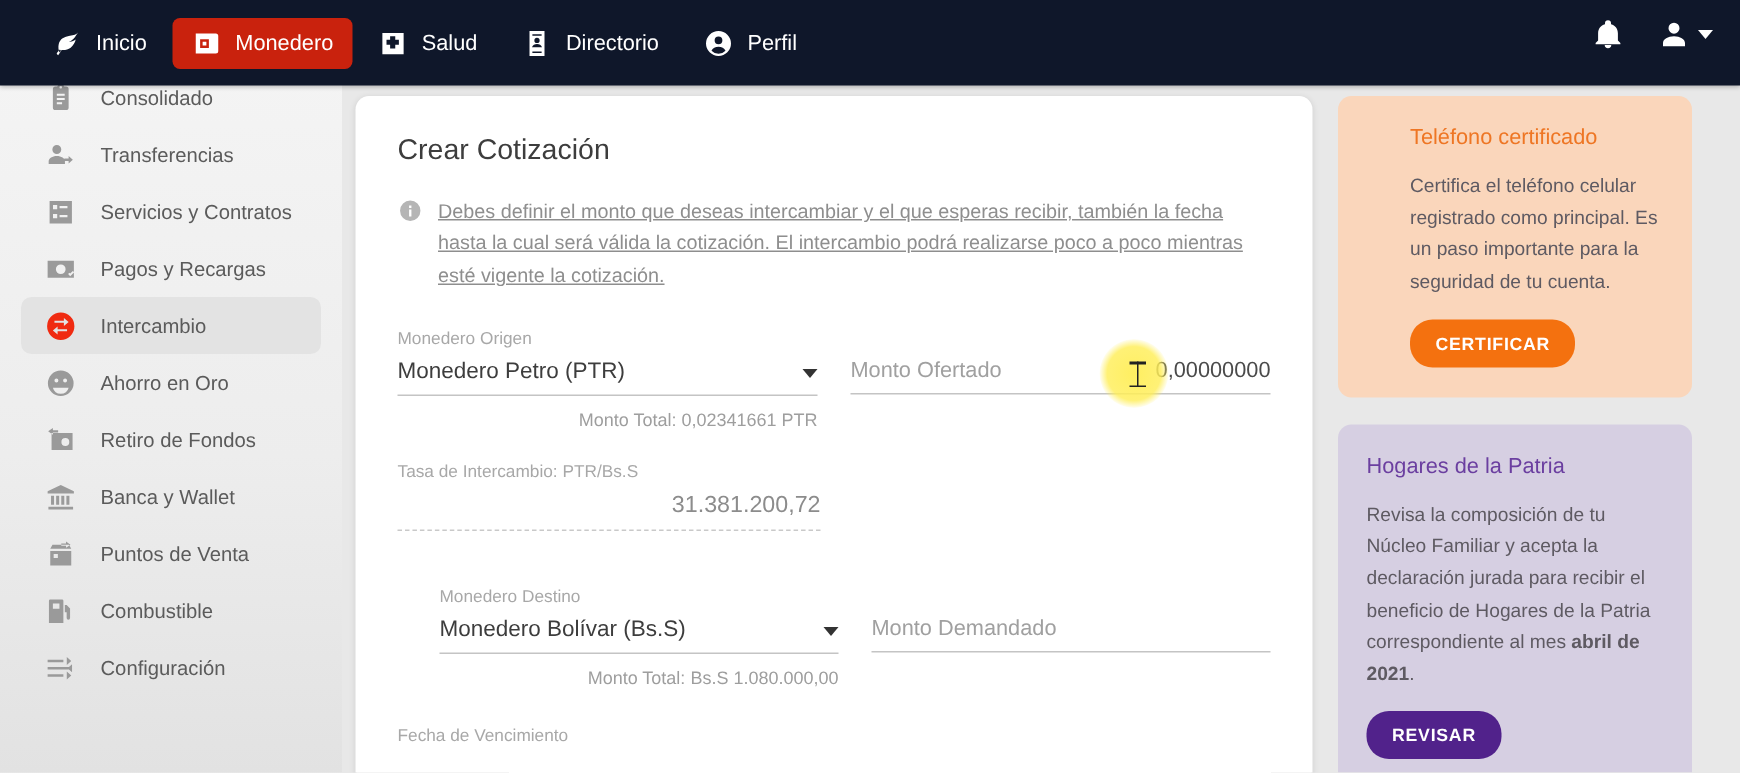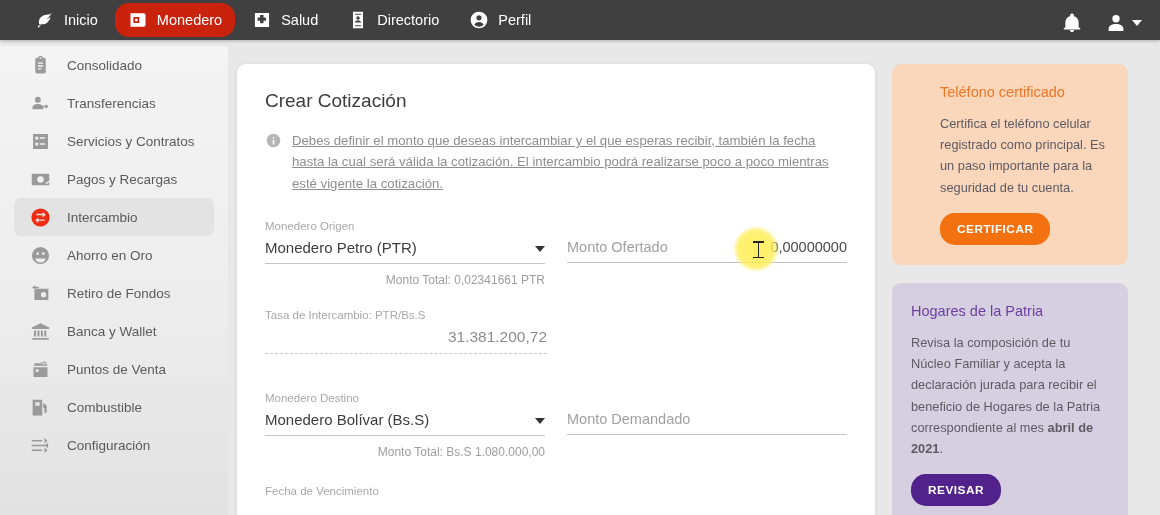--- a/index.html
+++ b/index.html
@@ -7,40 +7,40 @@
     width: 1160px; height: 515px;
     overflow: hidden;
     font-family: "Liberation Sans", sans-serif;
     background: #e8e8e8;
   }
   body { position: relative; }
 
   
   .topnav {
     position: absolute; top: 0; left: 0;
-    width: 1160px; height: 40px;
-    background: #404040;
+    width: 1160px; height: 57px;
+    background: #0f172a;
     display: flex; align-items: center;
     padding-left: 22px;
     box-shadow: 0 1px 3px rgba(0,0,0,0.25);
     z-index: 20;
   }
   .nav-item {
     display: flex; align-items: center;
     gap: 9px;
     height: 34px;
     padding: 0 13px;
     border-radius: 5px;
     color: #ffffff;
     font-size: 14.5px;
     cursor: pointer;
     white-space: nowrap;
     margin-right: 4px;
   }
-  .nav-item.active { background: #c9220d; border-radius: 14px; }
+  .nav-item.active { background: #c9220d; }
   .nav-icon { width: 20px; height: 20px; display:block; flex-shrink:0; }
   .nav-icon svg { display:block; width: 20px; height: 20px; fill: #fff; }
 
   .topnav-right {
     position: absolute; right: 18px; top: 0;
     height: 46px; display: flex; align-items: center; gap: 22px;
   }
   .tn-icon { width: 22px; height: 22px; cursor: pointer; }
   .tn-icon svg { display:block; width:22px; height:22px; fill:#fff; }
   .acct { display:flex; align-items:center; gap:5px; cursor:pointer; }
@@ -137,21 +137,21 @@
   }
 
   .rate-block { margin-top: 22px; width: 282px; }
   .rate-line {
     border-bottom: 1px dashed #c9c9c9;
     padding-bottom: 7px;
     text-align: right;
   }
   .rate-val { font-size: 15.5px; color: #8c8c8c; }
 
-  .row2 { margin-top: 38px; }
+  .row2 { margin-top: 38px; margin-left: 28px; }
   .bottom-label { margin-top: 26px; font-size: 11.5px; color: #a8a8a8; }
 
   
   .click-halo {
     position: absolute;
     width: 46px; height: 46px;
     border-radius: 50%;
     background: radial-gradient(circle, rgba(255,238,88,0.95) 0%, rgba(255,238,88,0.82) 55%, rgba(255,238,88,0.0) 72%);
     pointer-events: none;
     z-index: 5;

